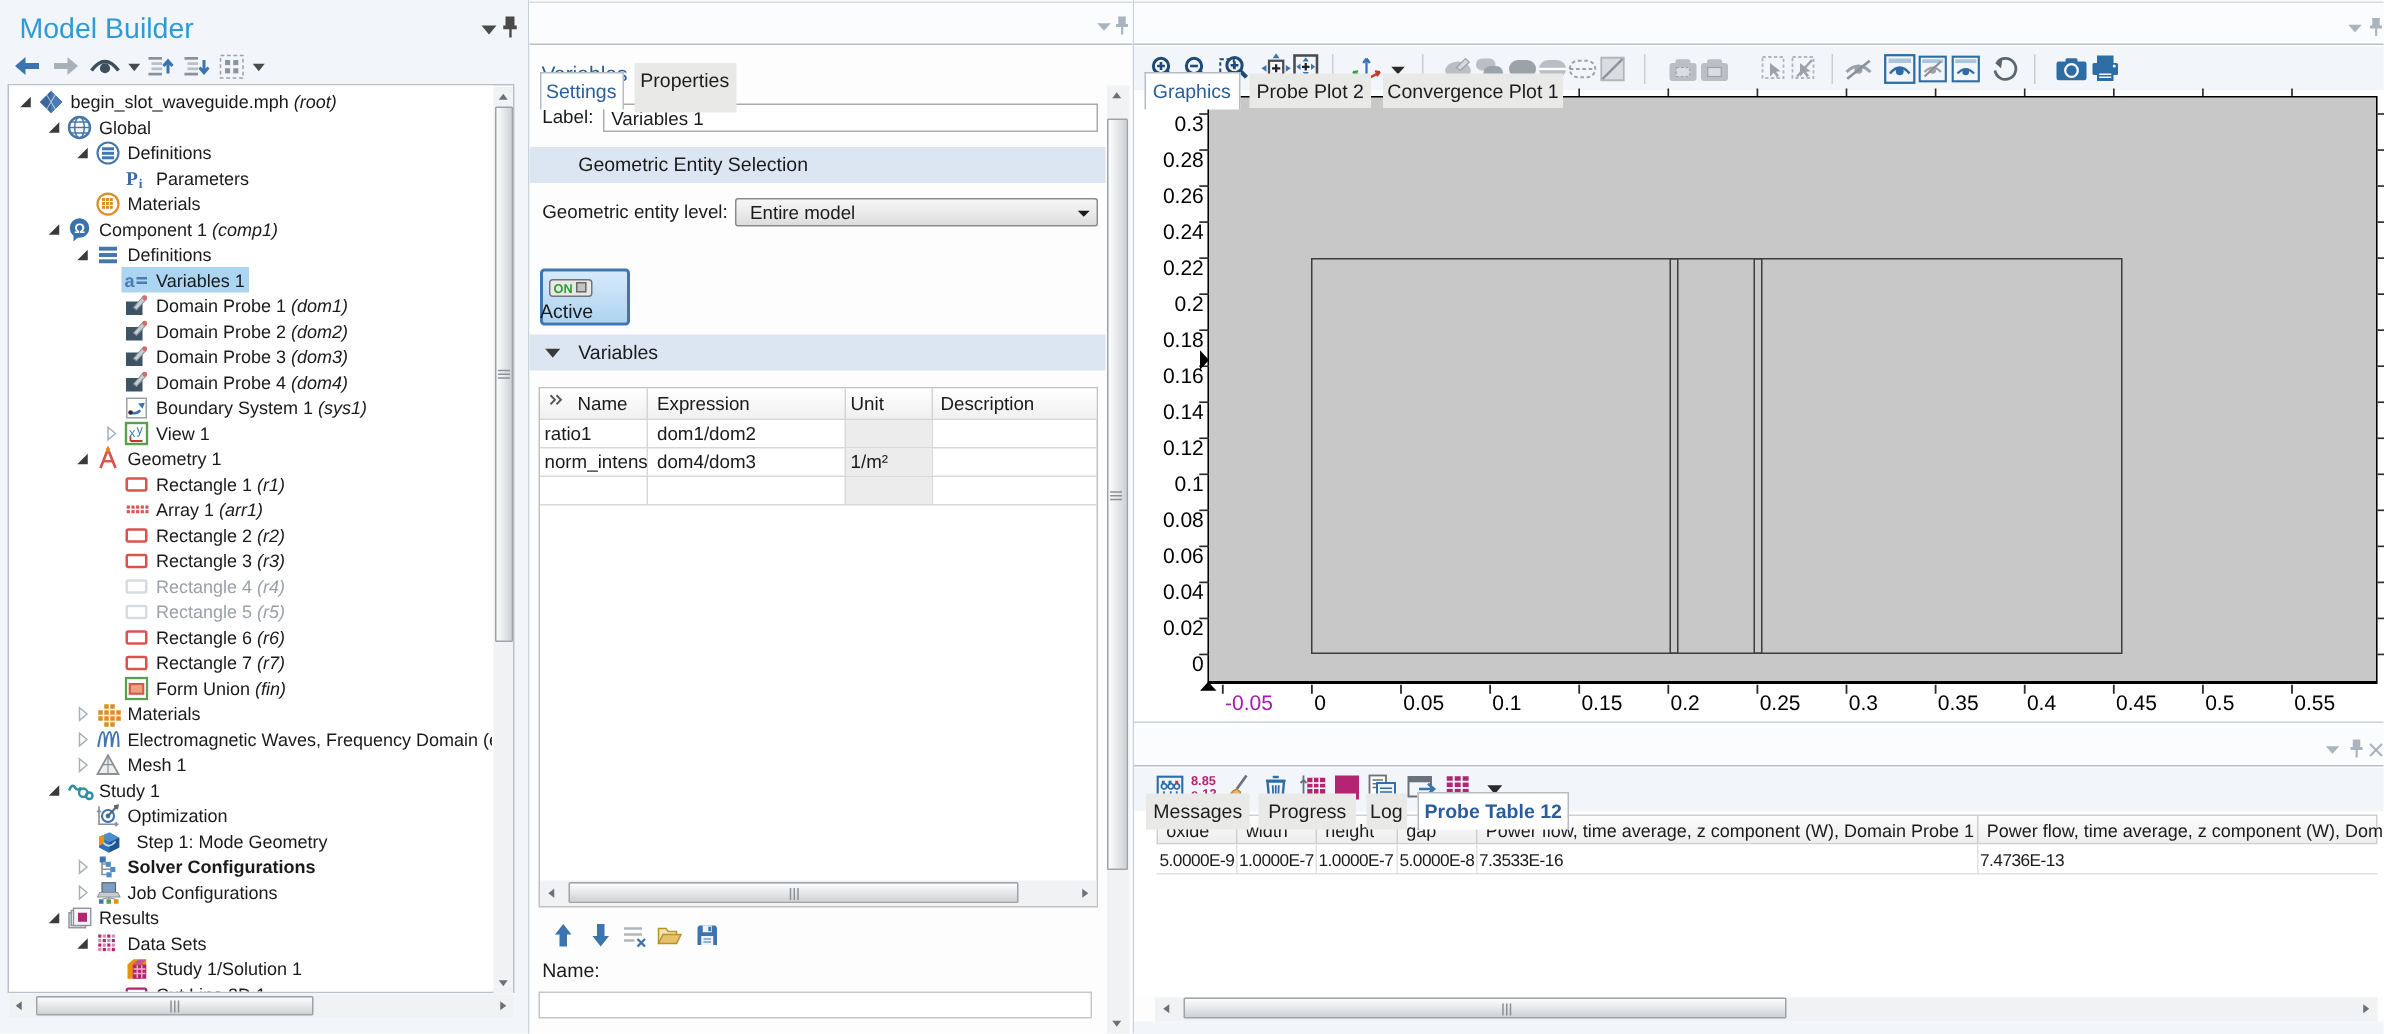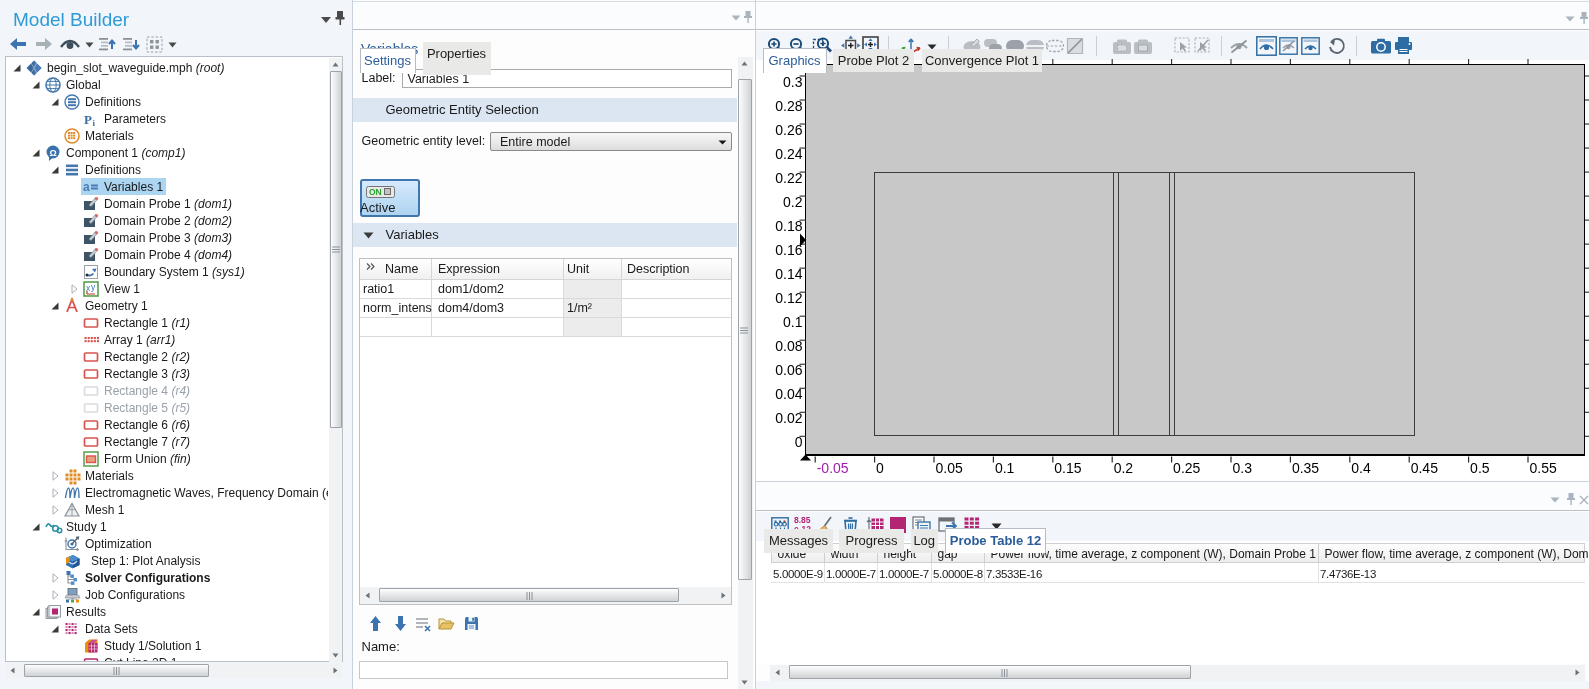--- a/index.html
+++ b/index.html
@@ -278,21 +278,21 @@
         <path d="M8 8 L13.5 2 M12 1.5 L14.5 1 L14 3.5" stroke="#5a6570" stroke-width="1.3" fill="none"></path>
       </svg>
       <div class="tr" style="left:79px;top:478.5px;color:#1a1a1a;">Optimization</div>
       <svg style="left:58px;top:496px" width="17" height="17">
         <path d="M2 5 L9 2 L15.5 5.5 L15.5 12 L8.5 15.5 L2 12 Z" fill="#2f6fb3"></path>
         <path d="M2 5 L9 2 L15.5 5.5 L9 8.5 Z" fill="#4a8ed0"></path>
         <path d="M9 8.5 L15.5 5.5 L15.5 12 L9 15 Z" fill="#1f5490"></path>
         <path d="M2 5 L5.5 3.5 L5.5 9 L2 11 Z" fill="#e8920c"></path>
         <path d="M5 9 Q9 13 13 8" fill="none" stroke="#bcd6ee" stroke-width="1.3"></path>
       </svg>
-      <div class="tr" style="left:85px;top:495.5px;color:#1a1a1a;">Step 1: Plot Analysis</div>
+      <div class="tr" style="left:85px;top:495.5px;color:#1a1a1a;">Step 1: Mode Geometry</div>
       <svg style="left:46px;top:516px" width="7" height="10">
         <path d="M1 0.8 L6 5 L1 9.2 Z" fill="#fff" stroke="#a8b0b8" stroke-width="1"></path>
       </svg>
       <svg style="left:58px;top:513px" width="16" height="16">
         <path d="M4 2 L4 13 L8 13 M4 6 L7 6 M4 9.5 L10 9.5" stroke="#8a9199" stroke-width="1.1" fill="none"></path>
         <rect x="2.5" y="1" width="4" height="4" fill="#3c74b0"></rect>
         <rect x="6.5" y="4.5" width="3.4" height="3.4" fill="#4a8ed0"></rect>
         <rect x="9.5" y="8" width="3.4" height="3.4" fill="#4a8ed0"></rect>
         <rect x="7" y="11.5" width="3.4" height="3.4" fill="#4a8ed0"></rect>
       </svg>

